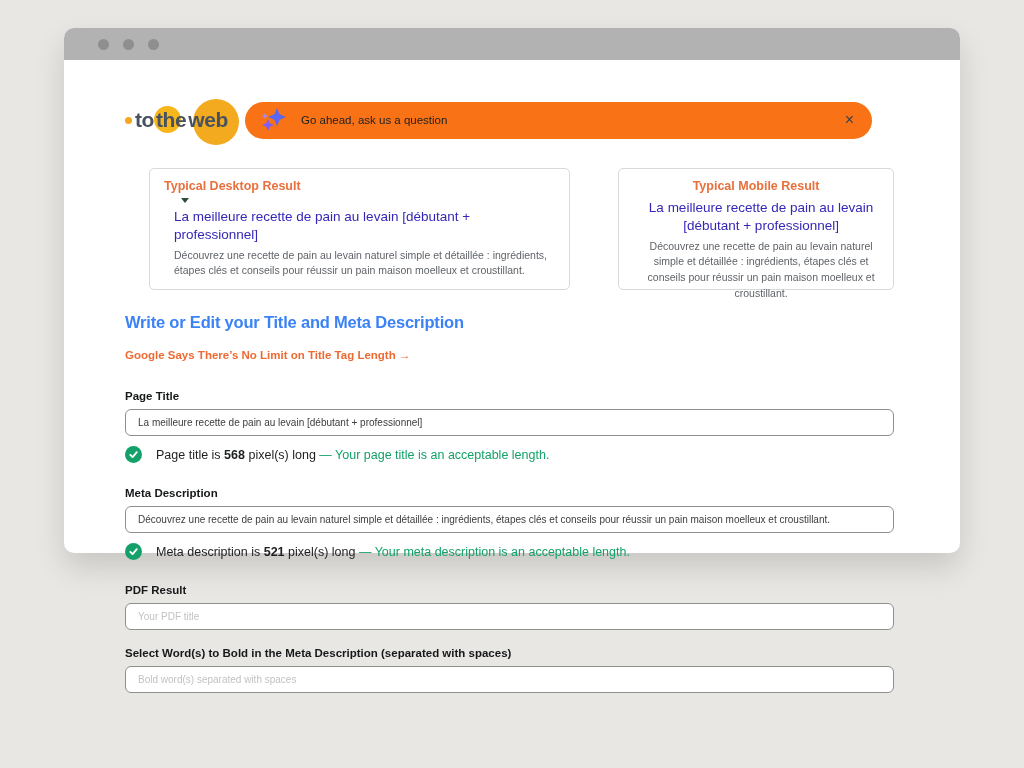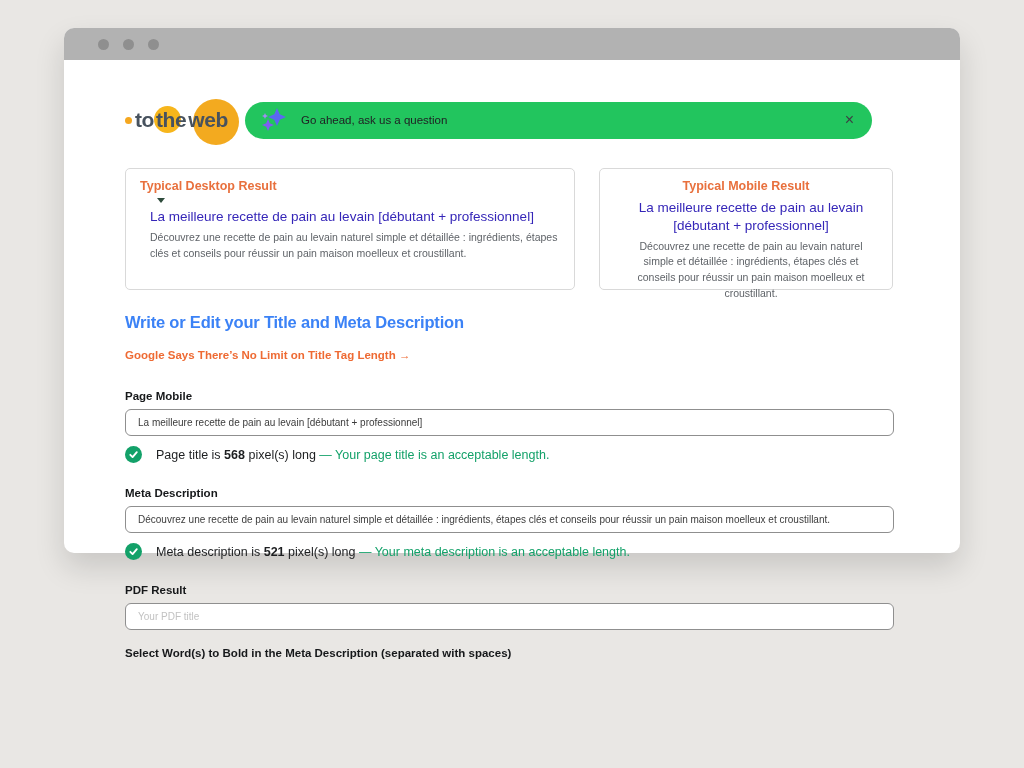--- a/index.html
+++ b/index.html
@@ -26,36 +26,36 @@
   .logo{display:flex;align-items:center;font-size:21px;font-weight:700;
         color:#47525e;letter-spacing:-0.4px;position:relative;flex:0 0 auto;}
   .logo-dot{width:7px;height:7px;border-radius:50%;background:#f5a71f;margin-right:2px;}
   .logo-chunk{position:relative;display:inline-block;padding:0 1px;}
   .logo-chunk .txt{position:relative;z-index:1;}
   .circle{position:absolute;border-radius:50%;background:#f3aa1f;z-index:0;}
   .c1{width:27px;height:27px;top:-2px;left:-1px;background:#f7b61c;}
   .c2{width:46px;height:46px;top:-9px;left:6px;}
   .search-pill{
     flex:1;margin-left:16px;margin-right:22px;height:37px;
-    background:#22c55e;border-radius:19px;
+    background:#f97316;border-radius:19px;
     display:flex;align-items:center;padding:0 16px;box-sizing:border-box;
   }
   .search-pill input{
     flex:1;background:transparent;border:none;outline:none;
     font-family:"Liberation Sans",sans-serif;font-size:11.5px;color:#202124;
     margin-left:12px;
   }
   .search-pill input::placeholder{color:#202124;opacity:1;}
   .close-btn{background:none;border:none;font-size:16px;line-height:1;
     color:#3c4043;cursor:pointer;padding:0 2px;font-family:"Liberation Sans",sans-serif;}
 
   
   .cards-row{display:flex;margin-top:28px;gap:24px;}
   .card{border:1px solid #d9d9d9;border-radius:5px;background:#fff;
-        box-sizing:border-box;height:122px;padding:10px 14px;}
+        box-sizing:border-box;height:122px;padding:10px 14px;margin-left:24px;}
   .card.desktop{width:450px;}
   .card.mobile{width:294px;text-align:center;}
   .card-label{color:#e8703d;font-size:12.5px;font-weight:700;}
   .serp{margin-left:10px;margin-top:5px;}
   .serp-arrow{width:0;height:0;border-left:4px solid transparent;
     border-right:4px solid transparent;border-top:5px solid #2e4b3c;
     margin:3px 0 5px 7px;}
   .serp-title{color:#3526b8;font-size:13.5px;line-height:1.32;}
   .card.mobile .serp-title{margin-top:6px;}
   .serp-desc{color:#5f6368;font-size:10.5px;line-height:1.5;margin-top:4px;}
@@ -131,21 +131,21 @@
           <div class="serp-desc">Découvrez une recette de pain au levain naturel simple et détaillée : ingrédients, étapes clés et conseils pour réussir un pain maison moelleux et croustillant.</div>
         </div>
       </div>
     </div>
 
     <h1 class="page-heading">Write or Edit your Title and Meta Description</h1>
 
     <a class="info-link">Google Says There’s No Limit on Title Tag Length →</a>
 
     <div class="group g1">
-      <label class="field-label">Page Mobile</label>
+      <label class="field-label">Page Title</label>
       <input class="text-input" type="text" value="La meilleure recette de pain au levain [débutant + professionnel]" style="">
       <div class="status">
         <span class="check">
           <svg width="11" height="11" viewBox="0 0 12 12">
               <path d="M2.5 6.3 L5 8.8 L9.6 3.4" stroke="#ffffff" stroke-width="2" fill="none" stroke-linecap="round" stroke-linejoin="round"></path>
             </svg>
         </span>
         <span class="status-text"><span>Page title is</span> <b>568</b> <span>pixel(s) long</span> <span class="ok">— Your page title is an acceptable length.</span></span>
       </div>
     </div>
@@ -163,16 +163,17 @@
       </div>
     </div>
 
     <div class="group g3">
       <label class="field-label">PDF Result</label>
       <input class="text-input" type="text" placeholder="Your PDF title" style="">
     </div>
 
     <div class="group g4">
       <label class="field-label">Select Word(s) to Bold in the Meta Description (separated with spaces)</label>
+      <input class="text-input" type="text" placeholder="Bold word(s) separated with spaces" style="">
     </div>
 
   </div>
 </div>
 
 </body></html>

